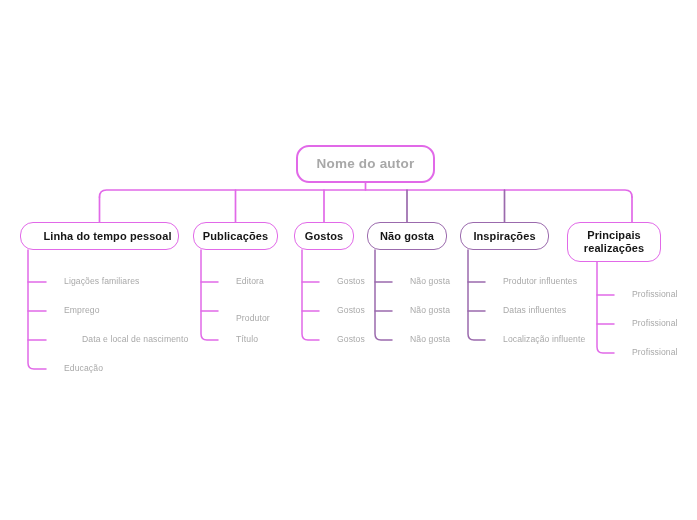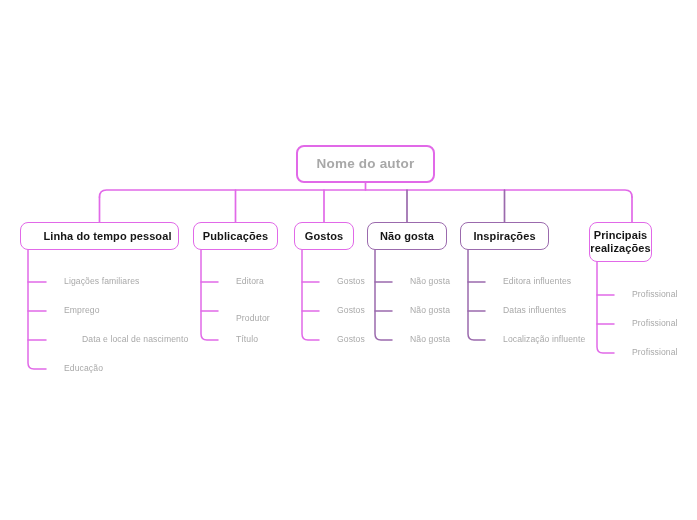--- a/index.html
+++ b/index.html
@@ -23,21 +23,21 @@
     left: 0;
     top: 0;
     width: 697px;
     height: 520px;
     pointer-events: none;
   }
   .node {
     position: absolute;
     box-sizing: border-box;
     background: #ffffff;
-    border-radius: 8px;
+    border-radius: 13px;
     display: flex;
     align-items: center;
     justify-content: center;
     text-align: center;
     line-height: 1.15;
   }
   .node-root {
     border: 2px solid #e169e8;
     color: #a8a8a8;
     font-weight: bold;
@@ -124,24 +124,24 @@
       <div class="leaf" style="left: 322px; top: 334px;">Gostos</div>
       <div class="node node-branch muted" style="left: 367px; top: 222px; width: 80px; height: 28px;">
         <span>Não gosta</span>
       </div>
       <div class="leaf" style="left: 395px; top: 276px;">Não gosta</div>
       <div class="leaf" style="left: 395px; top: 305px;">Não gosta</div>
       <div class="leaf" style="left: 395px; top: 334px;">Não gosta</div>
       <div class="node node-branch muted" style="left: 460px; top: 222px; width: 89px; height: 28px;">
         <span>Inspirações</span>
       </div>
-      <div class="leaf" style="left: 488px; top: 276px;">Editora influentes</div>
+      <div class="leaf" style="left: 488px; top: 276px;">Produtor influentes</div>
       <div class="leaf" style="left: 488px; top: 305px;">Datas influentes</div>
       <div class="leaf" style="left: 488px; top: 334px;">Localização influente</div>
-      <div class="node node-branch" style="left: 589px; top: 222px; width: 63px; height: 40px; text-align: center;">
+      <div class="node node-branch" style="left: 567px; top: 222px; width: 94px; height: 40px; text-align: center;">
         <span>
           <div>Principais</div>
           <div>realizações</div>
         </span>
       </div>
       <div class="leaf" style="left: 617px; top: 289px;">Profissional</div>
       <div class="leaf" style="left: 617px; top: 318px;">Profissional</div>
       <div class="leaf" style="left: 617px; top: 347px;">Profissional</div>
     </div>
 

